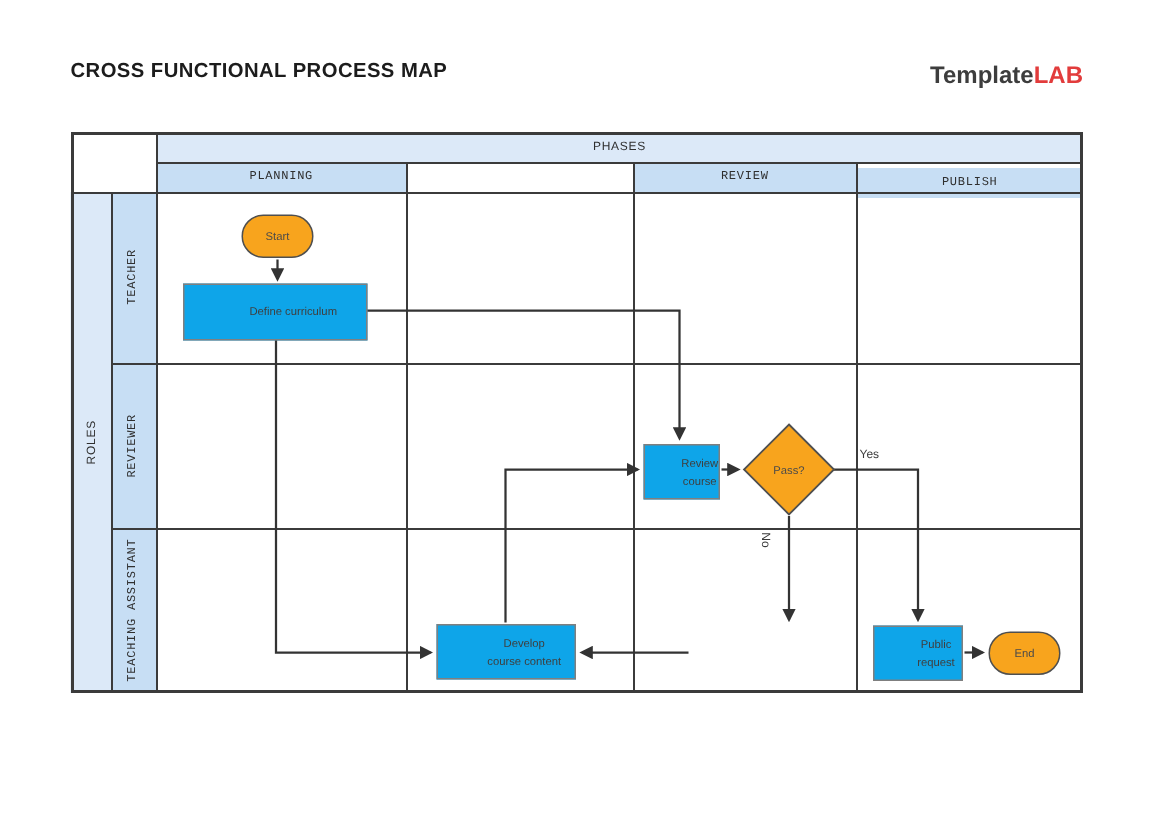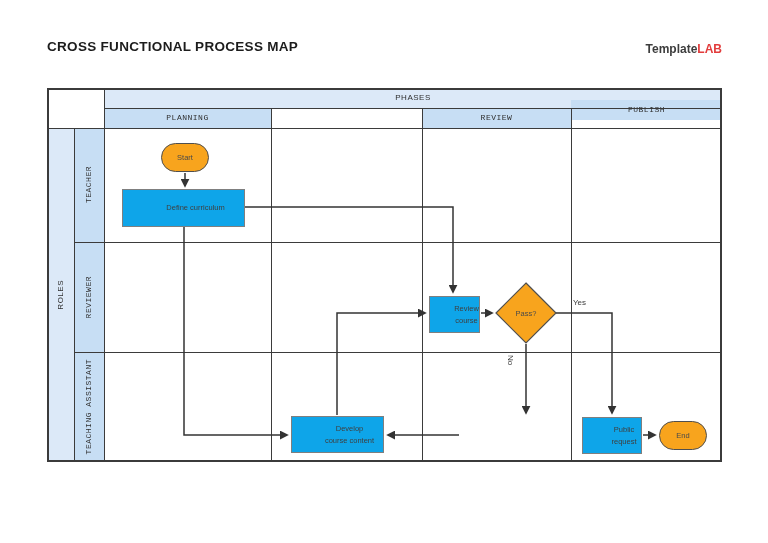--- a/index.html
+++ b/index.html
@@ -8,21 +8,21 @@
     font-family:"Liberation Sans", sans-serif;overflow:hidden;
   }
   
   .page-title{
     position:absolute;left:47px;top:39px;
     font-size:13.5px;font-weight:800;letter-spacing:.3px;color:#1c1c1c;
     white-space:nowrap;
   }
   .logo{
     position:absolute;right:46px;top:42px;
-    font-size:12px;font-weight:700;white-space:nowrap;
+    font-size:16px;font-weight:700;white-space:nowrap;
   }
   .logo .dark{color:#3d3d3d;}
   .logo .red{color:#E23C3C;}
 
   
   .diagram{position:absolute;left:47px;top:88px;width:675px;height:374px;}
   .cell{position:absolute;display:flex;align-items:center;justify-content:center;}
   .bg-light{background:#DCE9F8;}
   .bg-mid{background:#C7DEF4;font-family:Liberation Mono, monospace;}
   .cell-label{
@@ -81,21 +81,21 @@
   <div class="cell" style="left:0;top:0;width:57px;height:40px;background:#fff;"></div>
   <div class="cell bg-light" style="left:57px;top:0;width:618px;height:20px;">
     <span class="cell-label">PHASES</span>
   </div>
   <div class="cell bg-mid" style="left:57px;top:20px;width:167px;height:20px;">
     <span class="cell-label">PLANNING</span>
   </div>
   <div class="cell bg-mid" style="left:375px;top:20px;width:149px;height:20px;">
     <span class="cell-label">REVIEW</span>
   </div>
-  <div class="cell bg-mid" style="left:524px;top:12px;width:151px;height:20px;">
+  <div class="cell bg-mid" style="left:524px;top:24px;width:151px;height:20px;">
     <span class="cell-label">PUBLISH</span>
   </div>
   <div class="cell bg-light vert" style="left:0;top:40px;width:27px;height:334px;">
     <span class="cell-label">ROLES</span>
   </div>
   <div class="cell bg-mid vert" style="left:27px;top:40px;width:30px;height:114px;">
     <span class="cell-label">TEACHER</span>
   </div>
   <div class="cell bg-mid vert" style="left:27px;top:154px;width:30px;height:110px;">
     <span class="cell-label">REVIEWER</span>

